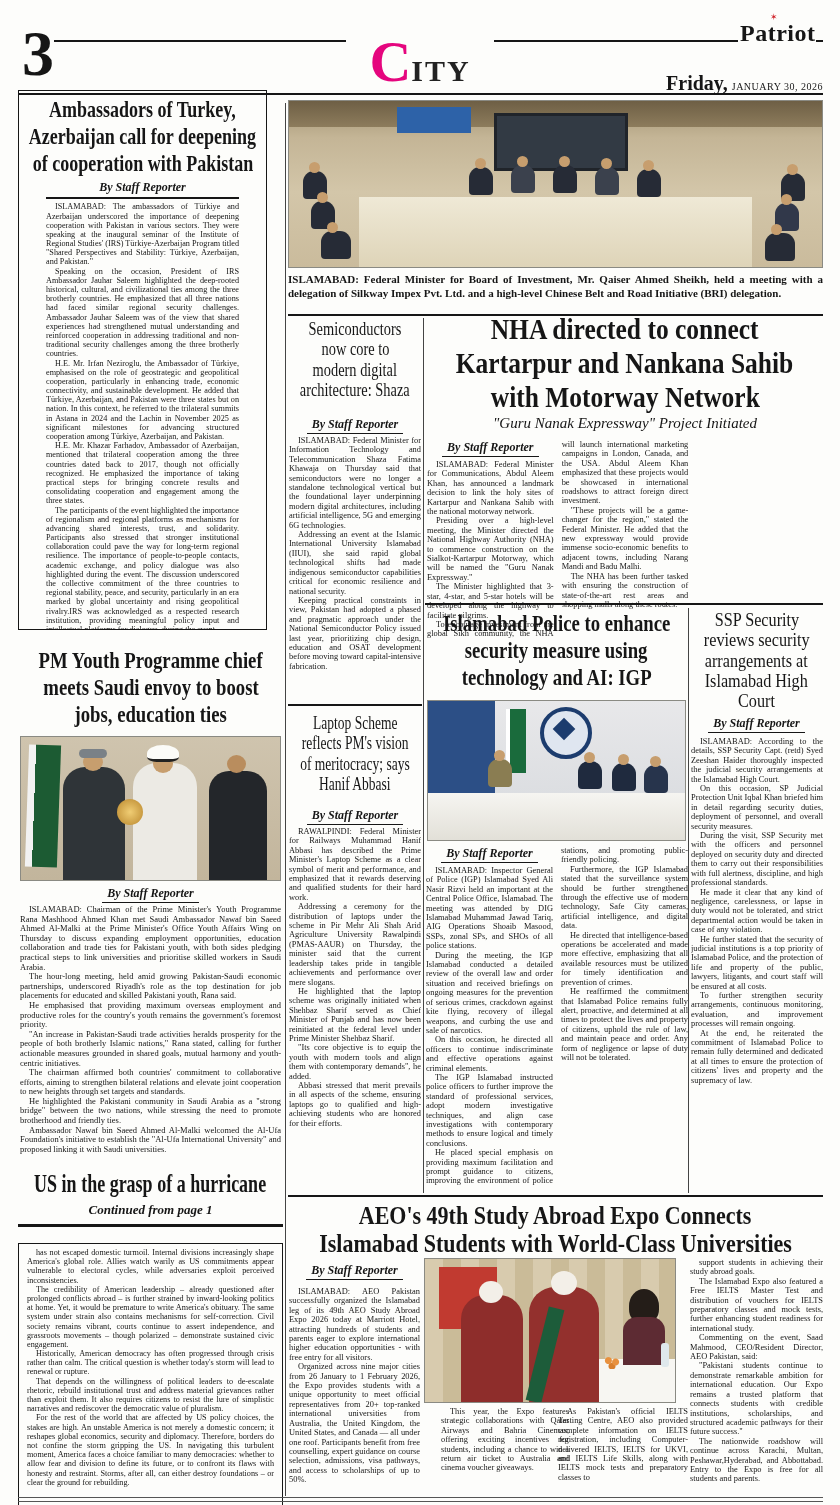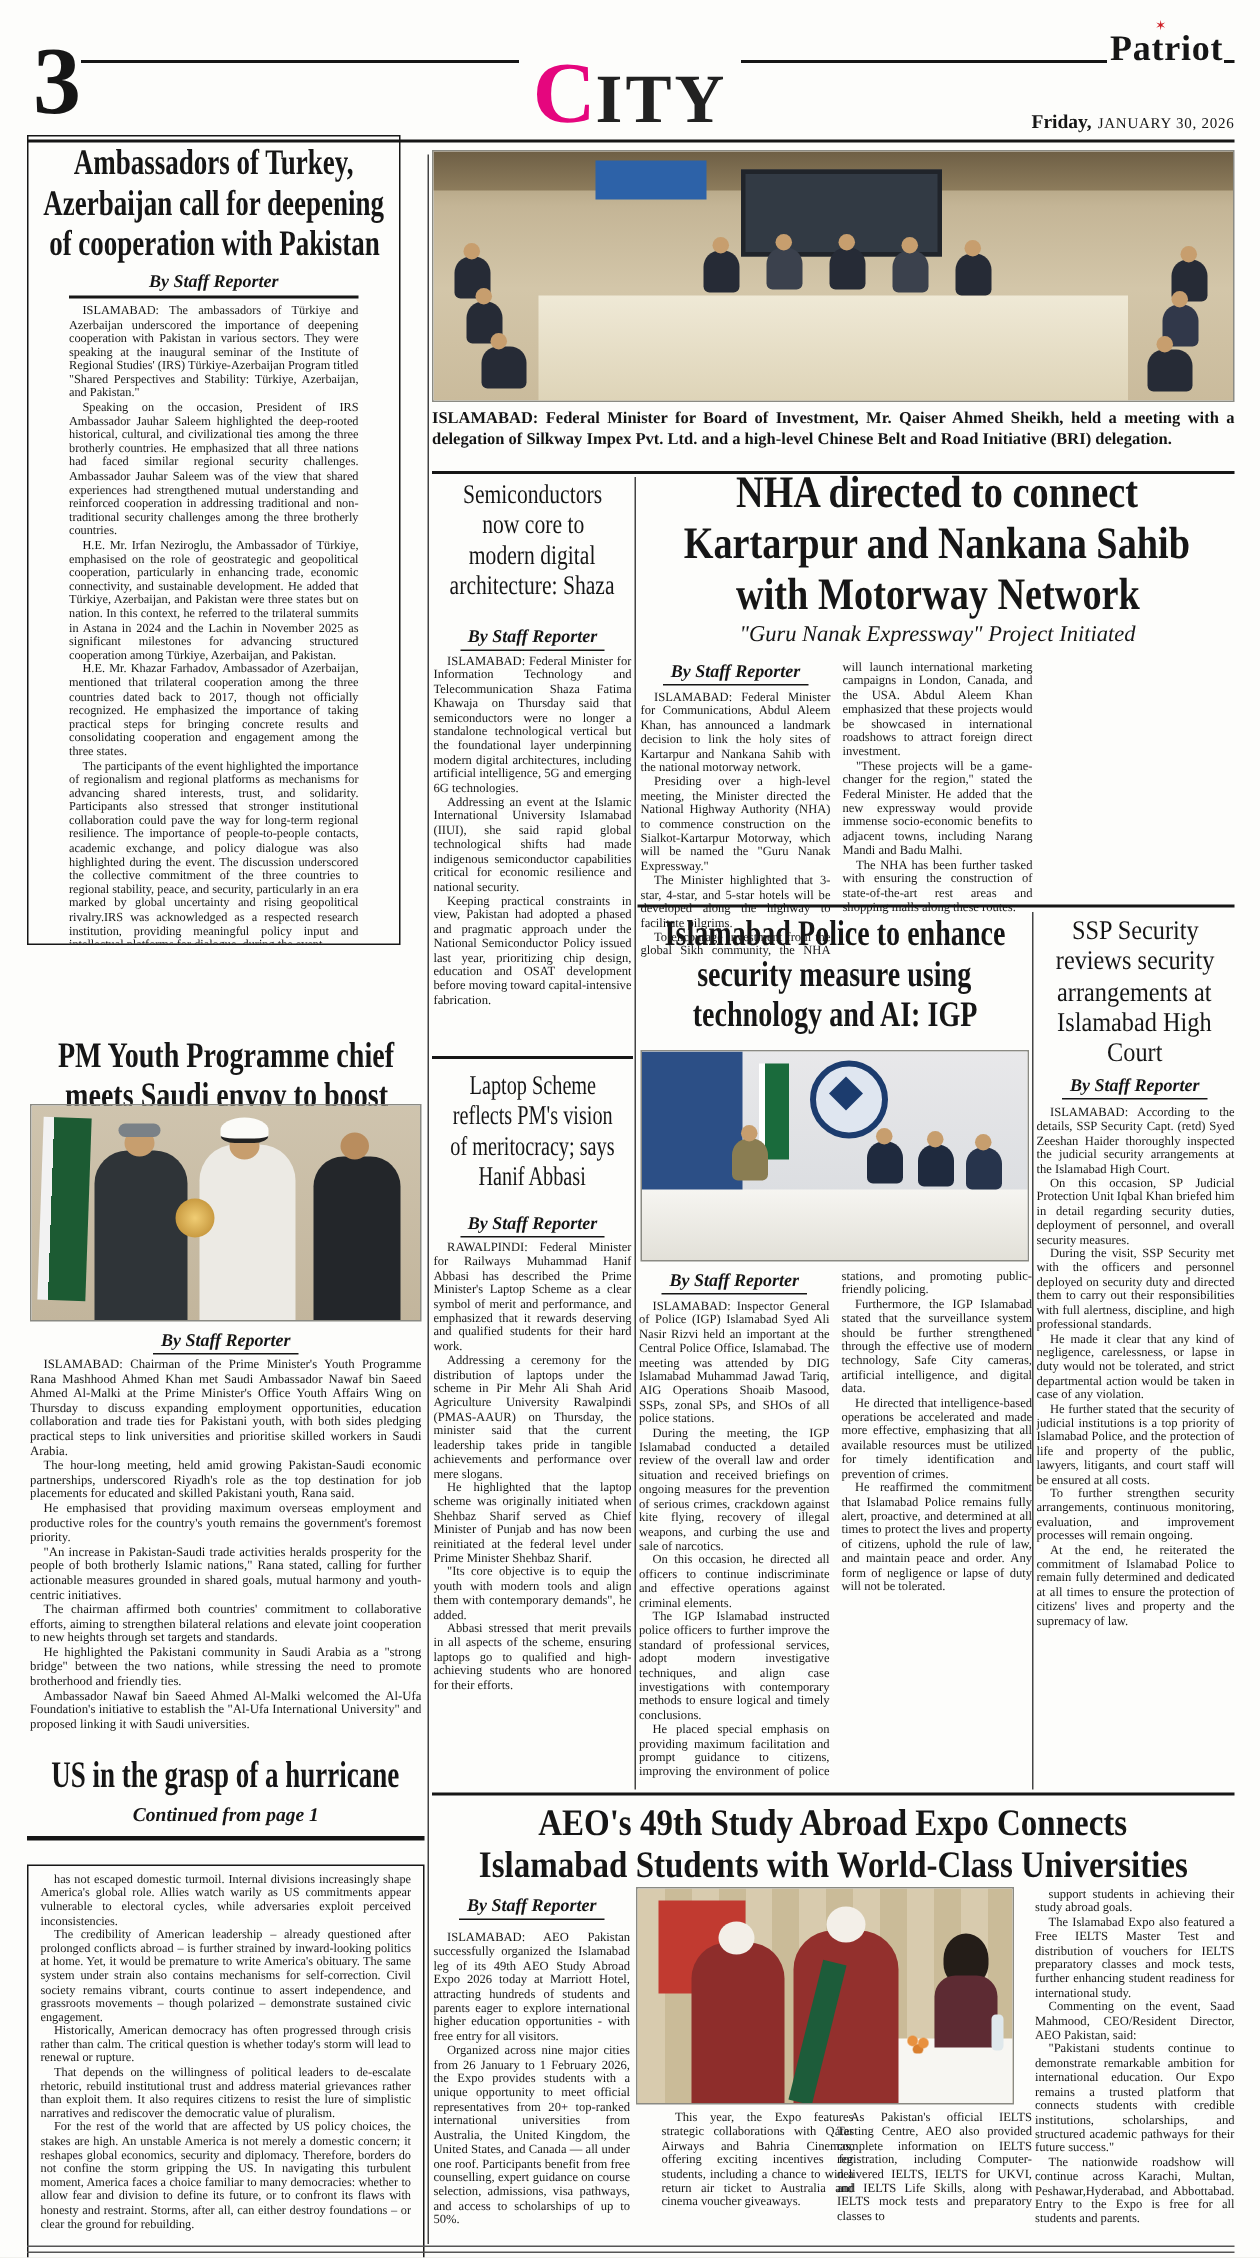--- a/index.html
+++ b/index.html
@@ -6,25 +6,25 @@
   .page{position:relative;width:840px;height:1505px;background:#fdfdfb;margin:0 auto;
         font-family:"Liberation Serif",serif;color:#161616;overflow:hidden;}
   .abs{position:absolute;}
   .rule{position:absolute;background:#161616;}
   .vrule{position:absolute;background:#444;width:1px;}
 
   
   #pagenum{left:22px;top:22px;font-size:64px;font-weight:bold;line-height:1;}
   #city{left:330px;top:28px;width:180px;text-align:center;white-space:nowrap;}
   #city .c{font-size:58px;font-weight:bold;color:#e5067e;}
-  #city .ity{font-size:46px;font-weight:bold;color:#222;letter-spacing:2px;}
+  #city .ity{font-size:30px;font-weight:bold;color:#222;letter-spacing:2px;}
   #masthead{left:740px;top:20px;font-size:24px;font-weight:bold;letter-spacing:.5px;}
   #mmark{left:770px;top:12px;font-size:9px;color:#cf2027;}
   #pdate{right:17px;top:72px;text-align:right;}
-  #pdate .d1{font-size:13px;font-weight:bold;}
+  #pdate .d1{font-size:20px;font-weight:bold;}
   #pdate .d2{font-size:10px;letter-spacing:.5px;}
 
   
   .hl{display:flex;justify-content:center;}
   .hl span{font-weight:bold;font-size:var(--hs,24px);line-height:1.13;white-space:nowrap;
            transform:scaleX(var(--sx,.85));}
   .lightH .hl span{font-weight:normal;}
   .art-amb{--hs:24px;--sx:.75;}
   .art-nha{--hs:30px;--sx:.85;}
   .art-pm{--hs:24px;--sx:.78;}
@@ -72,21 +72,21 @@
   #police-head{left:425px;top:610px;width:263px;}
   #photo-police{left:427px;top:700px;width:259px;height:141px;}
   #police-body{left:426px;top:846px;width:262px;height:346px;column-count:2;column-gap:8px;
                column-fill:auto;overflow:hidden;}
   #police-body .byline{margin-bottom:3px;}
 
   #ssp-head{left:690px;top:610px;width:133px;}
   #ssp-byline{left:690px;top:716px;width:133px;}
   #ssp-body{left:691px;top:737px;width:132px;height:456px;overflow:hidden;}
 
-  #pm-head{left:18px;top:647px;width:265px;margin-top:44px;}
+  #pm-head{left:18px;top:647px;width:265px;}
   #photo-pm{left:20px;top:736px;width:261px;height:145px;}
   #pm-byline{left:18px;top:886px;width:265px;}
   #pm-body{left:20px;top:905px;width:261px;height:263px;overflow:hidden;}
   #pm-body p{font-size:8.5px;line-height:1.13;}
 
   #hur-head{left:18px;top:1170px;width:265px;}
   #hur-byline{left:18px;top:1202px;width:265px;font-size:13px;}
   #hur-rule{left:18px;top:1224px;width:265px;height:3px;}
   .hurBox{left:18px;top:1231px;width:265px;height:265px;border:1.2px solid #161616;
           padding:4px 8px;box-sizing:border-box;overflow:hidden;margin-top:12px;}

